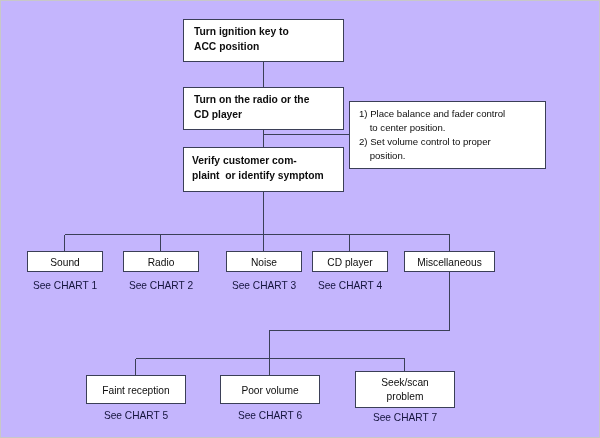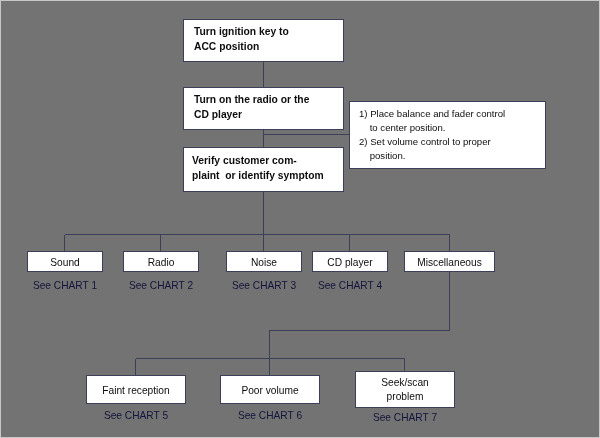--- a/index.html
+++ b/index.html
@@ -7,21 +7,21 @@
     padding: 0;
     background: #ffffff;
   }
   body {
     font-family: "Liberation Sans", sans-serif;
   }
   #page {
     position: relative;
     width: 600px;
     height: 438px;
-    background: #737373;
+    background: #c4b5fd;
     border: 1px solid #c8c8c8;
     box-sizing: border-box;
     overflow: hidden;
   }
   svg#flow {
     position: absolute;
     left: 0;
     top: 0;
     width: 600px;
     height: 438px;

